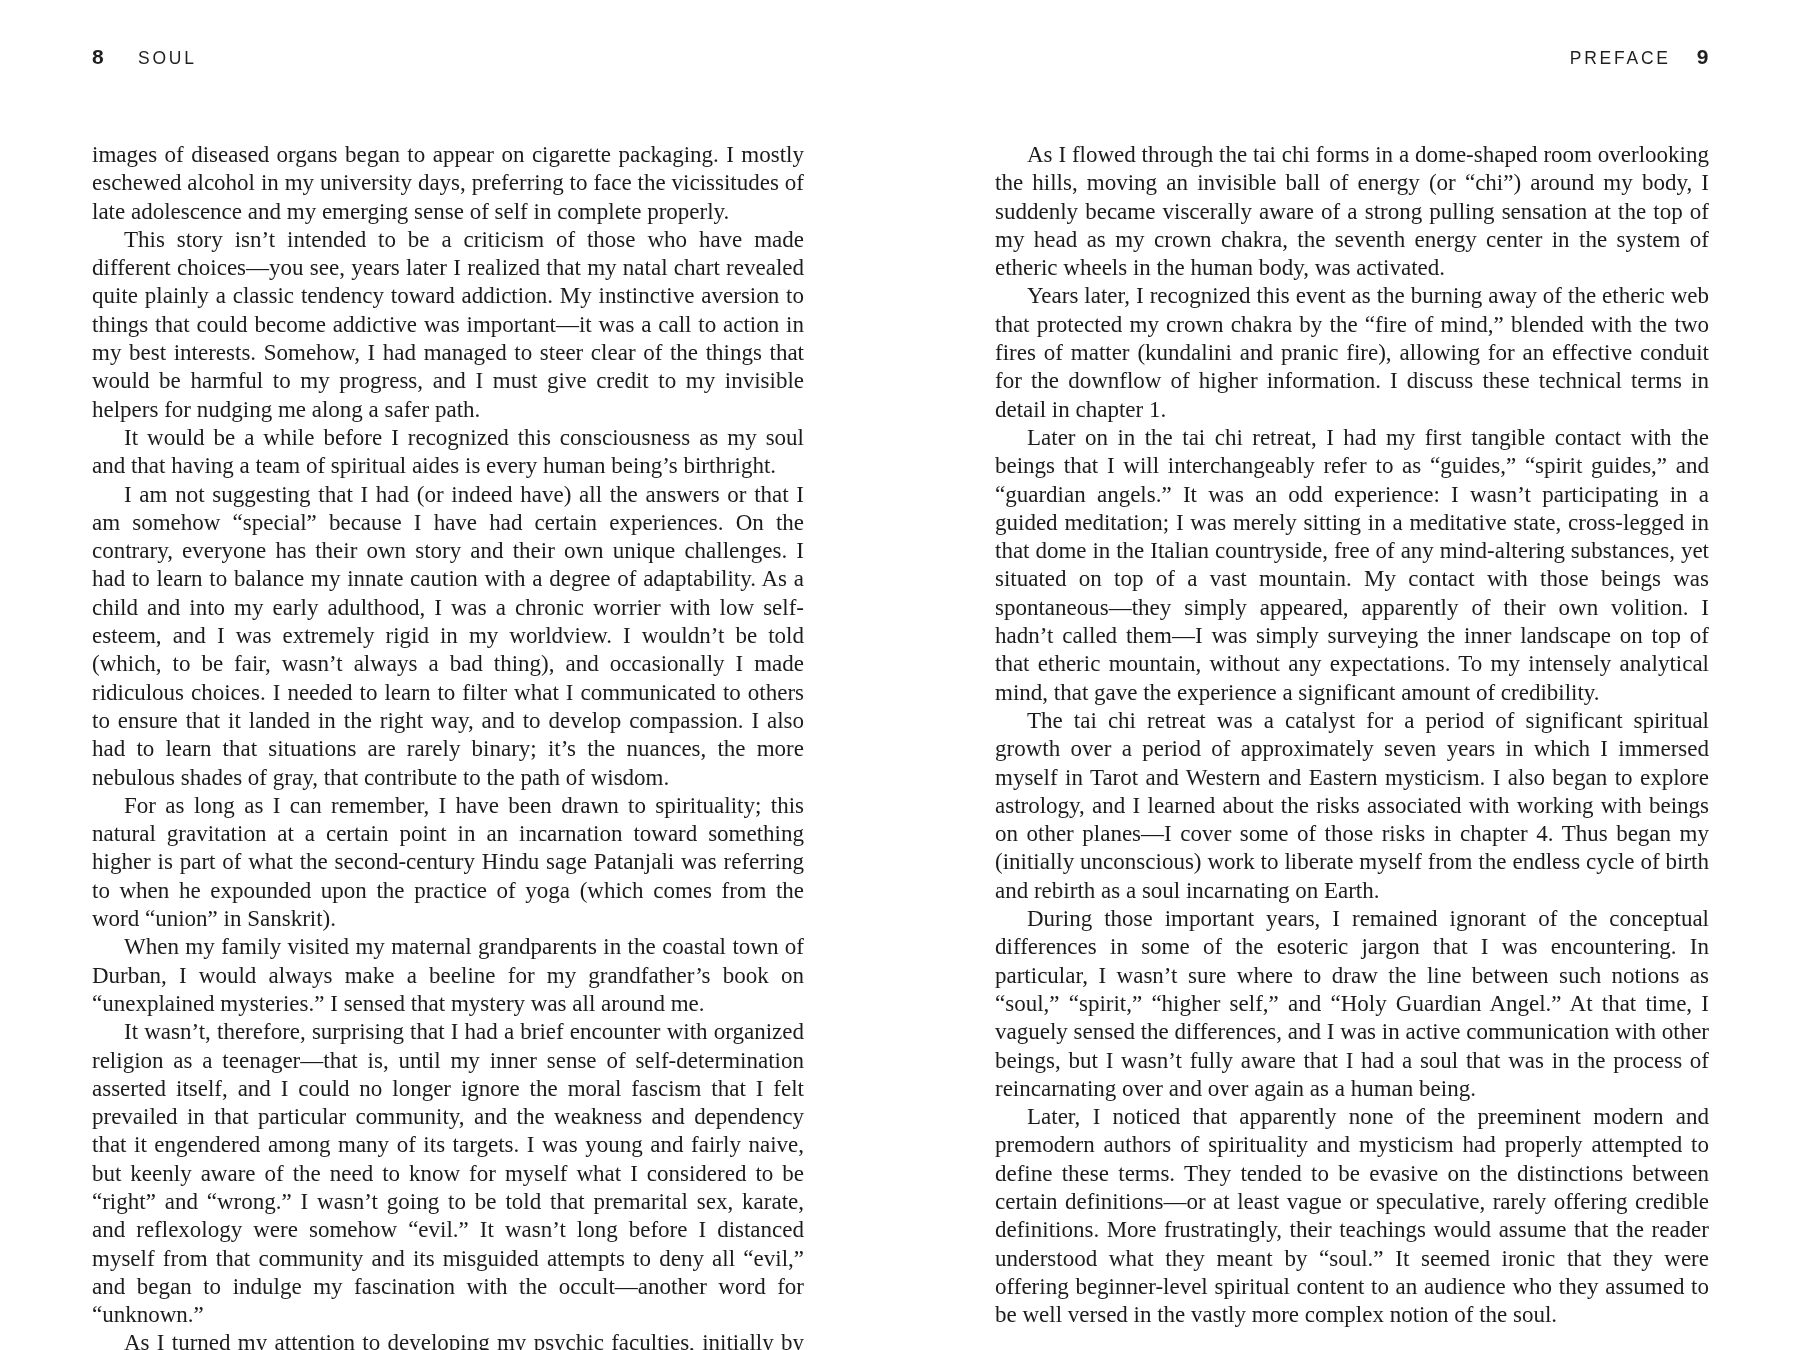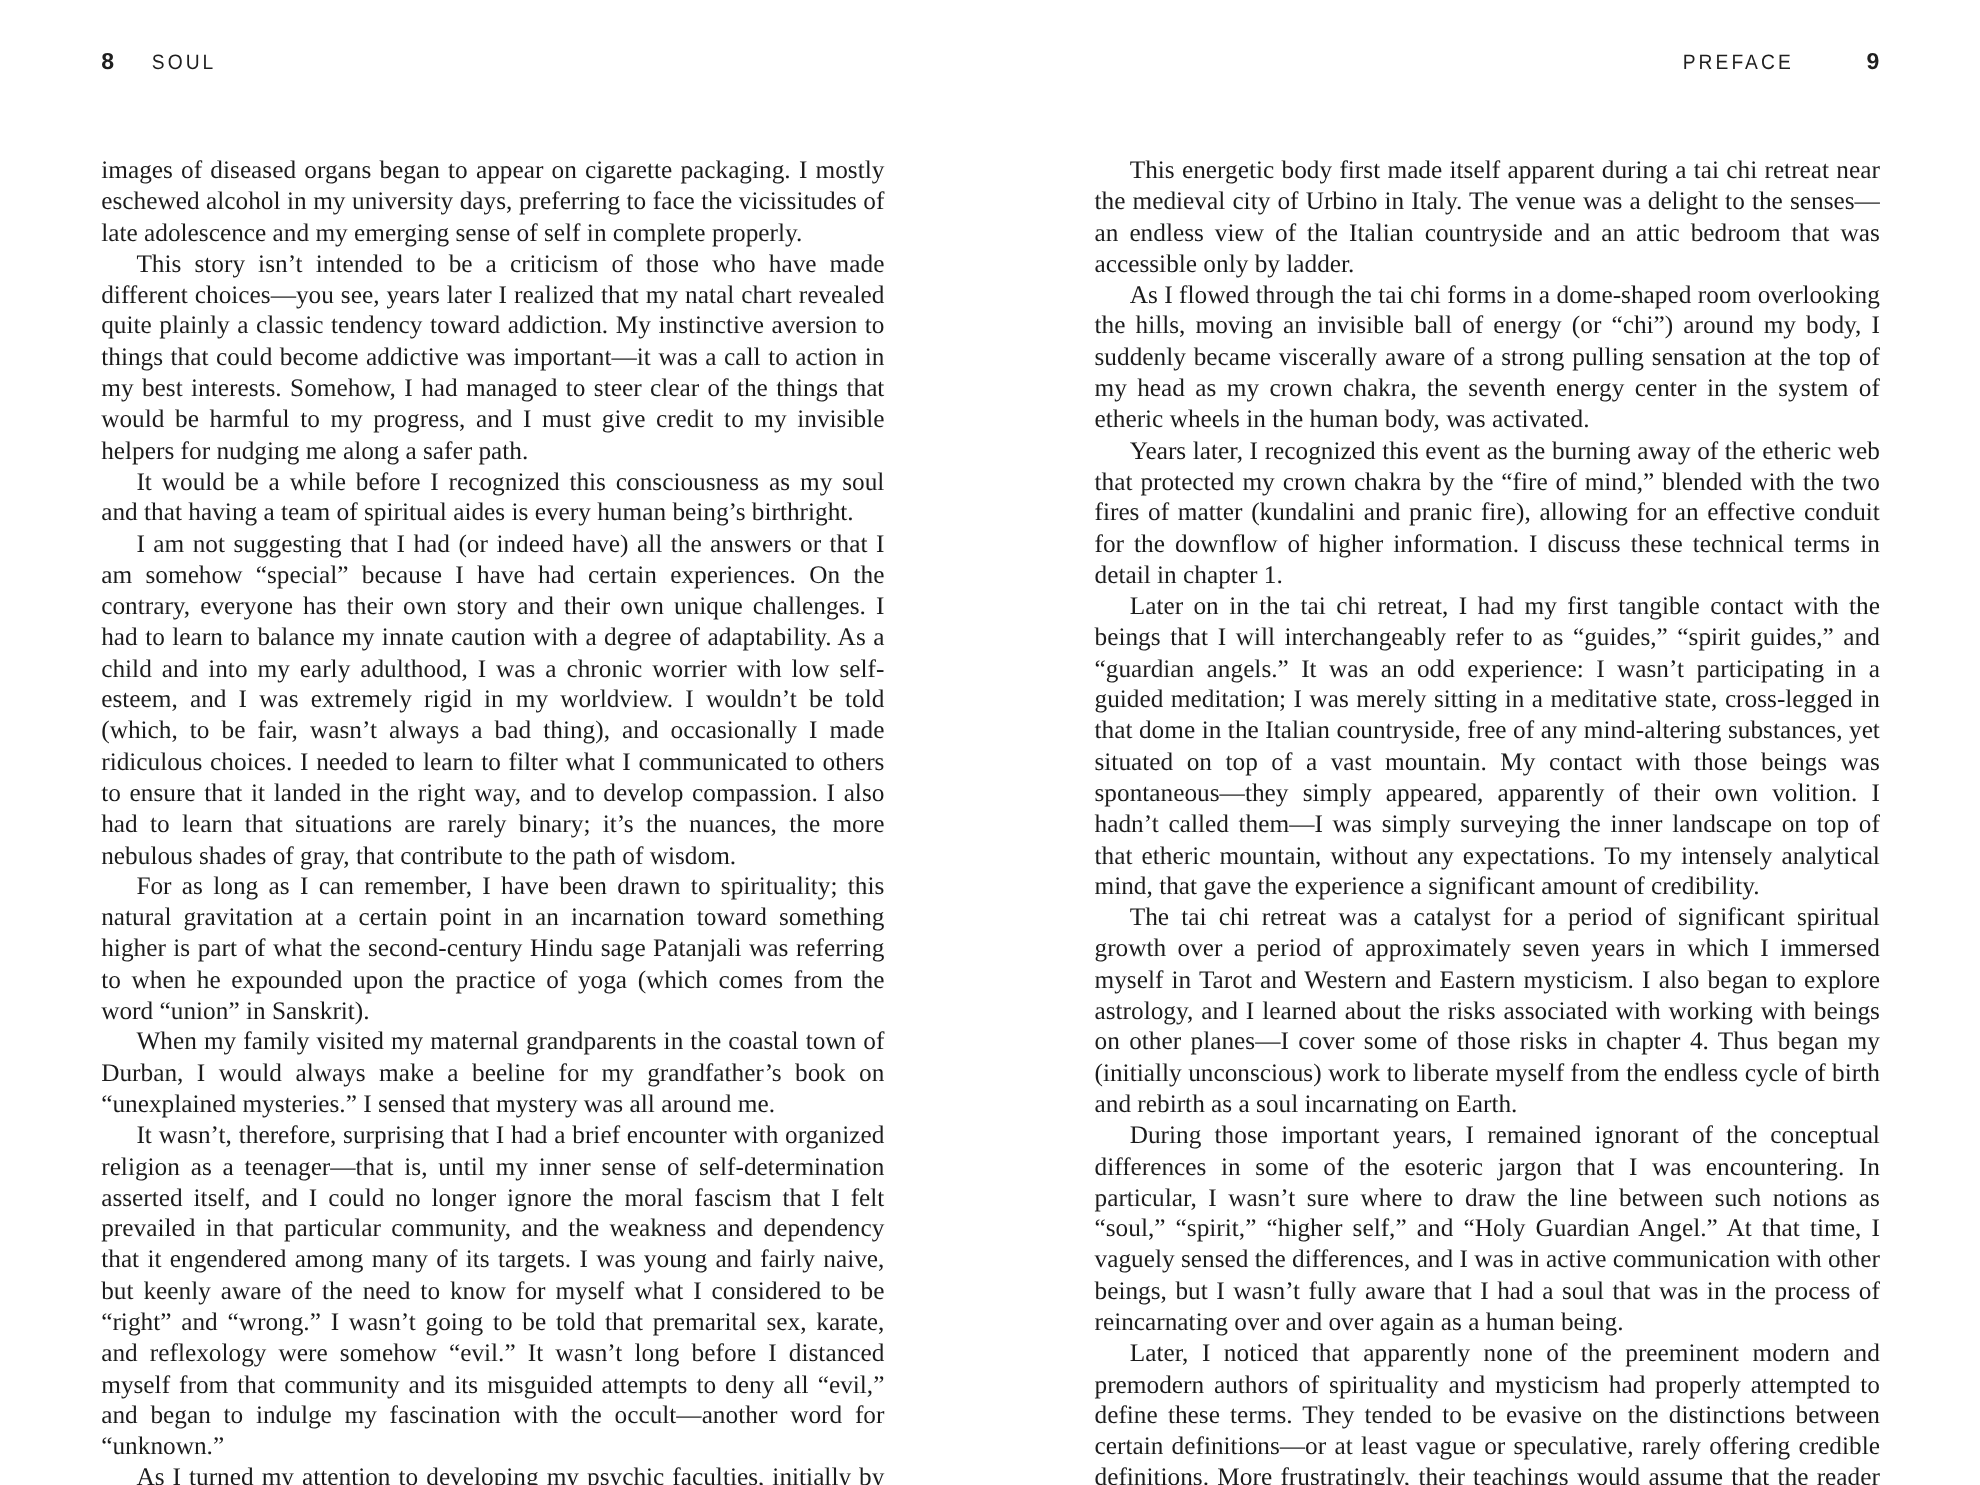--- a/index.html
+++ b/index.html
@@ -25,21 +25,21 @@
   .page-right { left: 995px; width: 714px; }
 
   .running-header {
     display: flex;
     align-items: baseline;
     font-family: "Liberation Sans", sans-serif;
     color: #1f1f1f;
     height: 26px;
   }
   .running-header.left  { justify-content: flex-start; }
-  .running-header.right { justify-content: flex-end; gap: 40px; }
+  .running-header.right { justify-content: flex-end; }
   .folio {
     font-weight: 700;
     font-size: 21px;
     letter-spacing: 0.5px;
   }
   .running-head {
     font-size: 19px;
     font-weight: 400;
     letter-spacing: 3px;
     transform: scaleX(0.92);
@@ -83,21 +83,20 @@
         <p>As I turned my attention to developing my psychic faculties, initially by way of an intense interest (appearing out of nowhere) in occult literature and crystals, I began to become aware of the existence of a finer energetic body that coexisted with my dense physical body, linking me to subtler dimensions.</p>
       </div>
   </section>
 
   <section class="page page-right">
     <header class="running-header right">
       <span class="running-head">PREFACE</span>
       <span class="folio">9</span>
     </header>
     <div class="page-body">
-        <p>This energetic body first made itself apparent during a tai chi retreat near the medieval city of Urbino in Italy. The venue was a delight to the senses—an endless view of the Italian countryside and an attic bedroom that was accessible only by ladder.</p>
         <p>As I flowed through the tai chi forms in a dome-shaped room overlooking the hills, moving an invisible ball of energy (or “chi”) around my body, I suddenly became viscerally aware of a strong pulling sensation at the top of my head as my crown chakra, the seventh energy center in the system of etheric wheels in the human body, was activated.</p>
         <p>Years later, I recognized this event as the burning away of the etheric web that protected my crown chakra by the “fire of mind,” blended with the two fires of matter (kundalini and pranic fire), allowing for an effective conduit for the downflow of higher information. I discuss these technical terms in detail in chapter 1.</p>
         <p>Later on in the tai chi retreat, I had my first tangible contact with the beings that I will interchangeably refer to as “guides,” “spirit guides,” and “guardian angels.” It was an odd experience: I wasn’t participating in a guided meditation; I was merely sitting in a meditative state, cross-legged in that dome in the Italian countryside, free of any mind-altering substances, yet situated on top of a vast mountain. My contact with those beings was spontaneous—they simply appeared, apparently of their own volition. I hadn’t called them—I was simply surveying the inner landscape on top of that etheric mountain, without any expectations. To my intensely analytical mind, that gave the experience a significant amount of credibility.</p>
         <p>The tai chi retreat was a catalyst for a period of significant spiritual growth over a period of approximately seven years in which I immersed myself in Tarot and Western and Eastern mysticism. I also began to explore astrology, and I learned about the risks associated with working with beings on other planes—I cover some of those risks in chapter 4. Thus began my (initially unconscious) work to liberate myself from the endless cycle of birth and rebirth as a soul incarnating on Earth.</p>
         <p>During those important years, I remained ignorant of the conceptual differences in some of the esoteric jargon that I was encountering. In particular, I wasn’t sure where to draw the line between such notions as “soul,” “spirit,” “higher self,” and “Holy Guardian Angel.” At that time, I vaguely sensed the differences, and I was in active communication with other beings, but I wasn’t fully aware that I had a soul that was in the process of reincarnating over and over again as a human being.</p>
         <p>Later, I noticed that apparently none of the preeminent modern and premodern authors of spirituality and mysticism had properly attempted to define these terms. They tended to be evasive on the distinctions between certain definitions—or at least vague or speculative, rarely offering credible definitions. More frustratingly, their teachings would assume that the reader understood what they meant by “soul.” It seemed ironic that they were offering beginner-level spiritual content to an audience who they assumed to be well versed in the vastly more complex notion of the soul.</p>
       </div>
   </section>
 
 </div>

